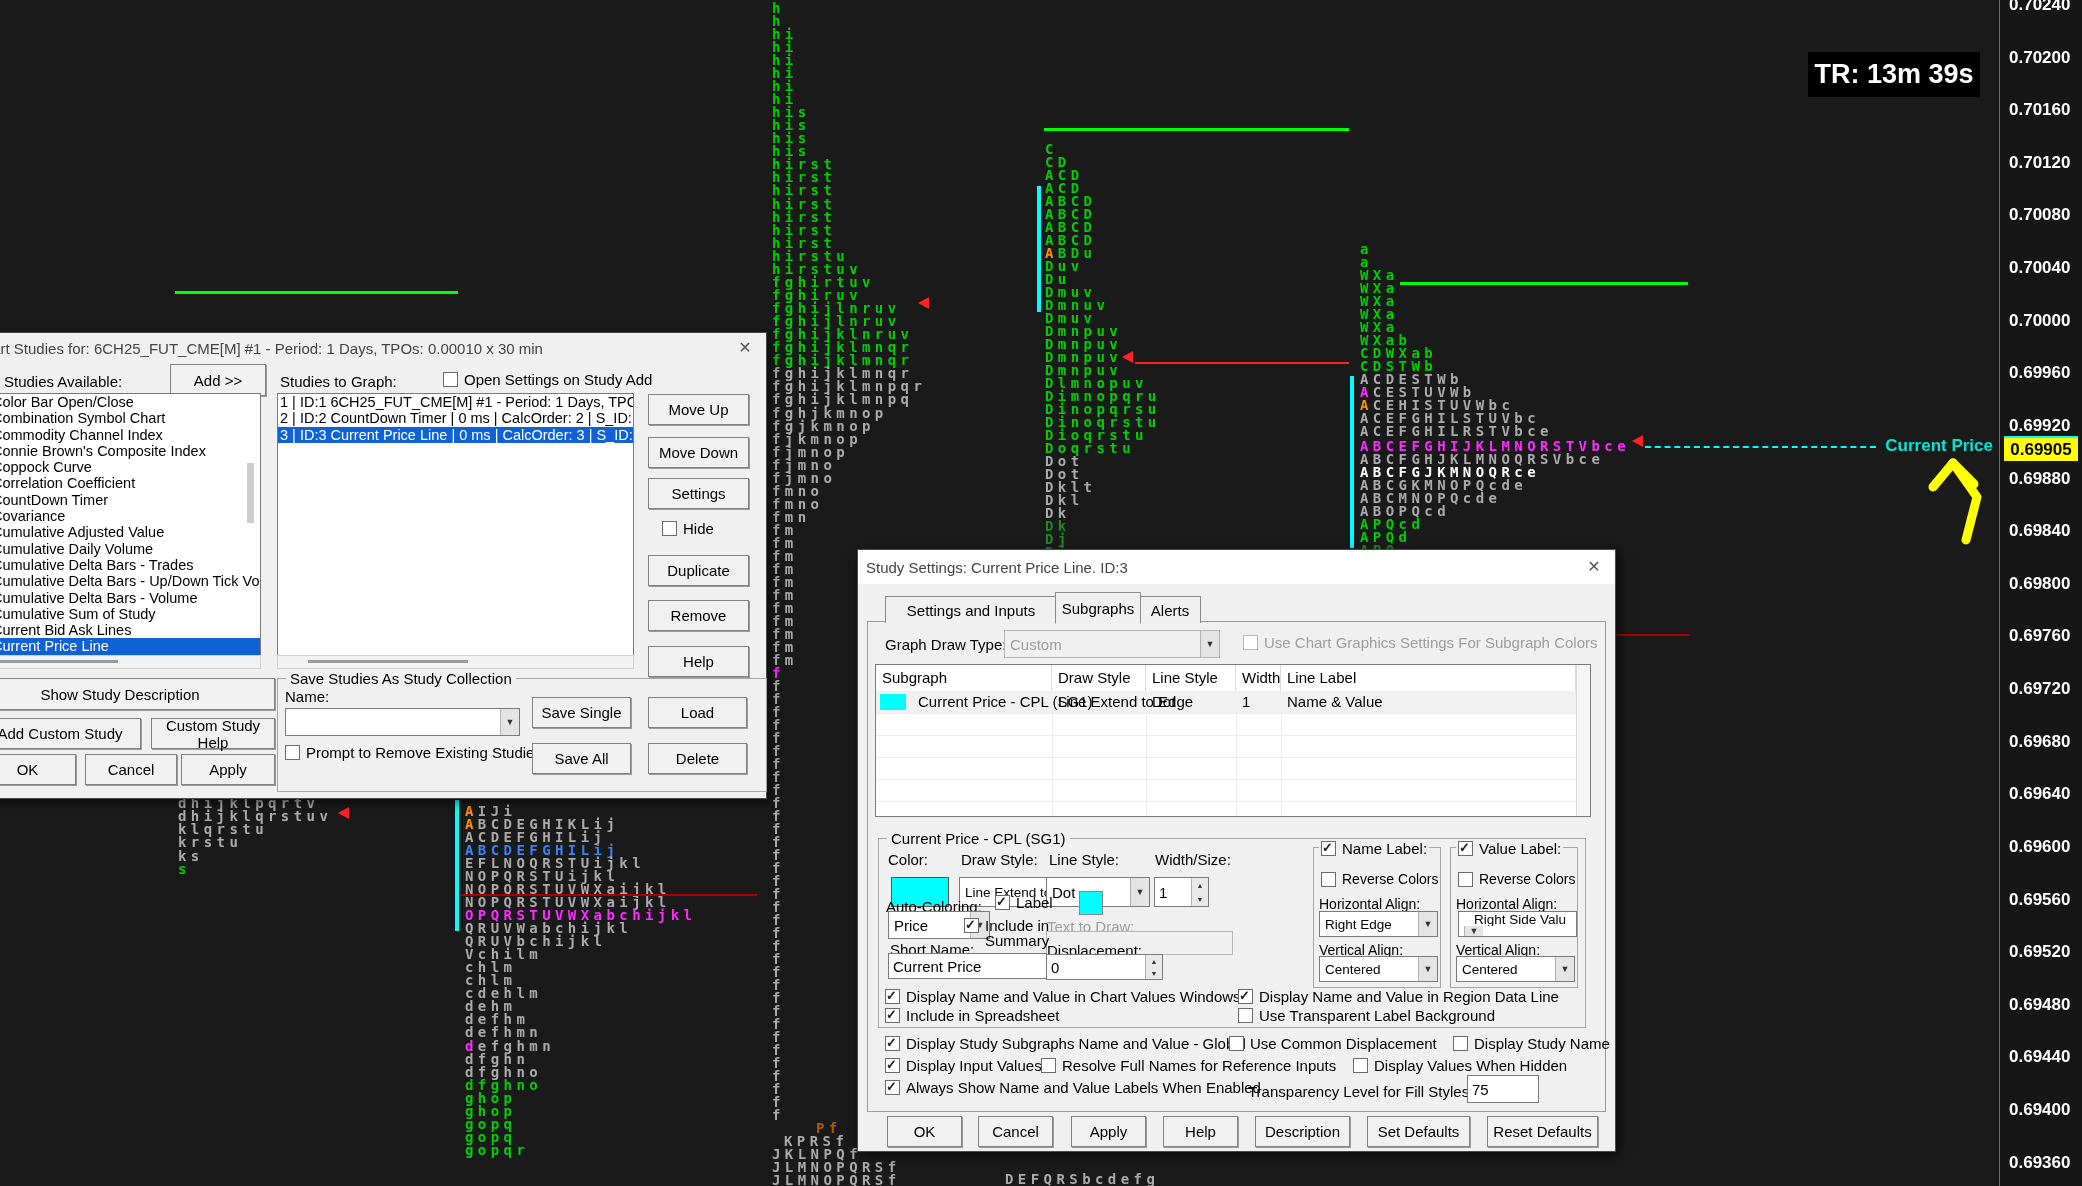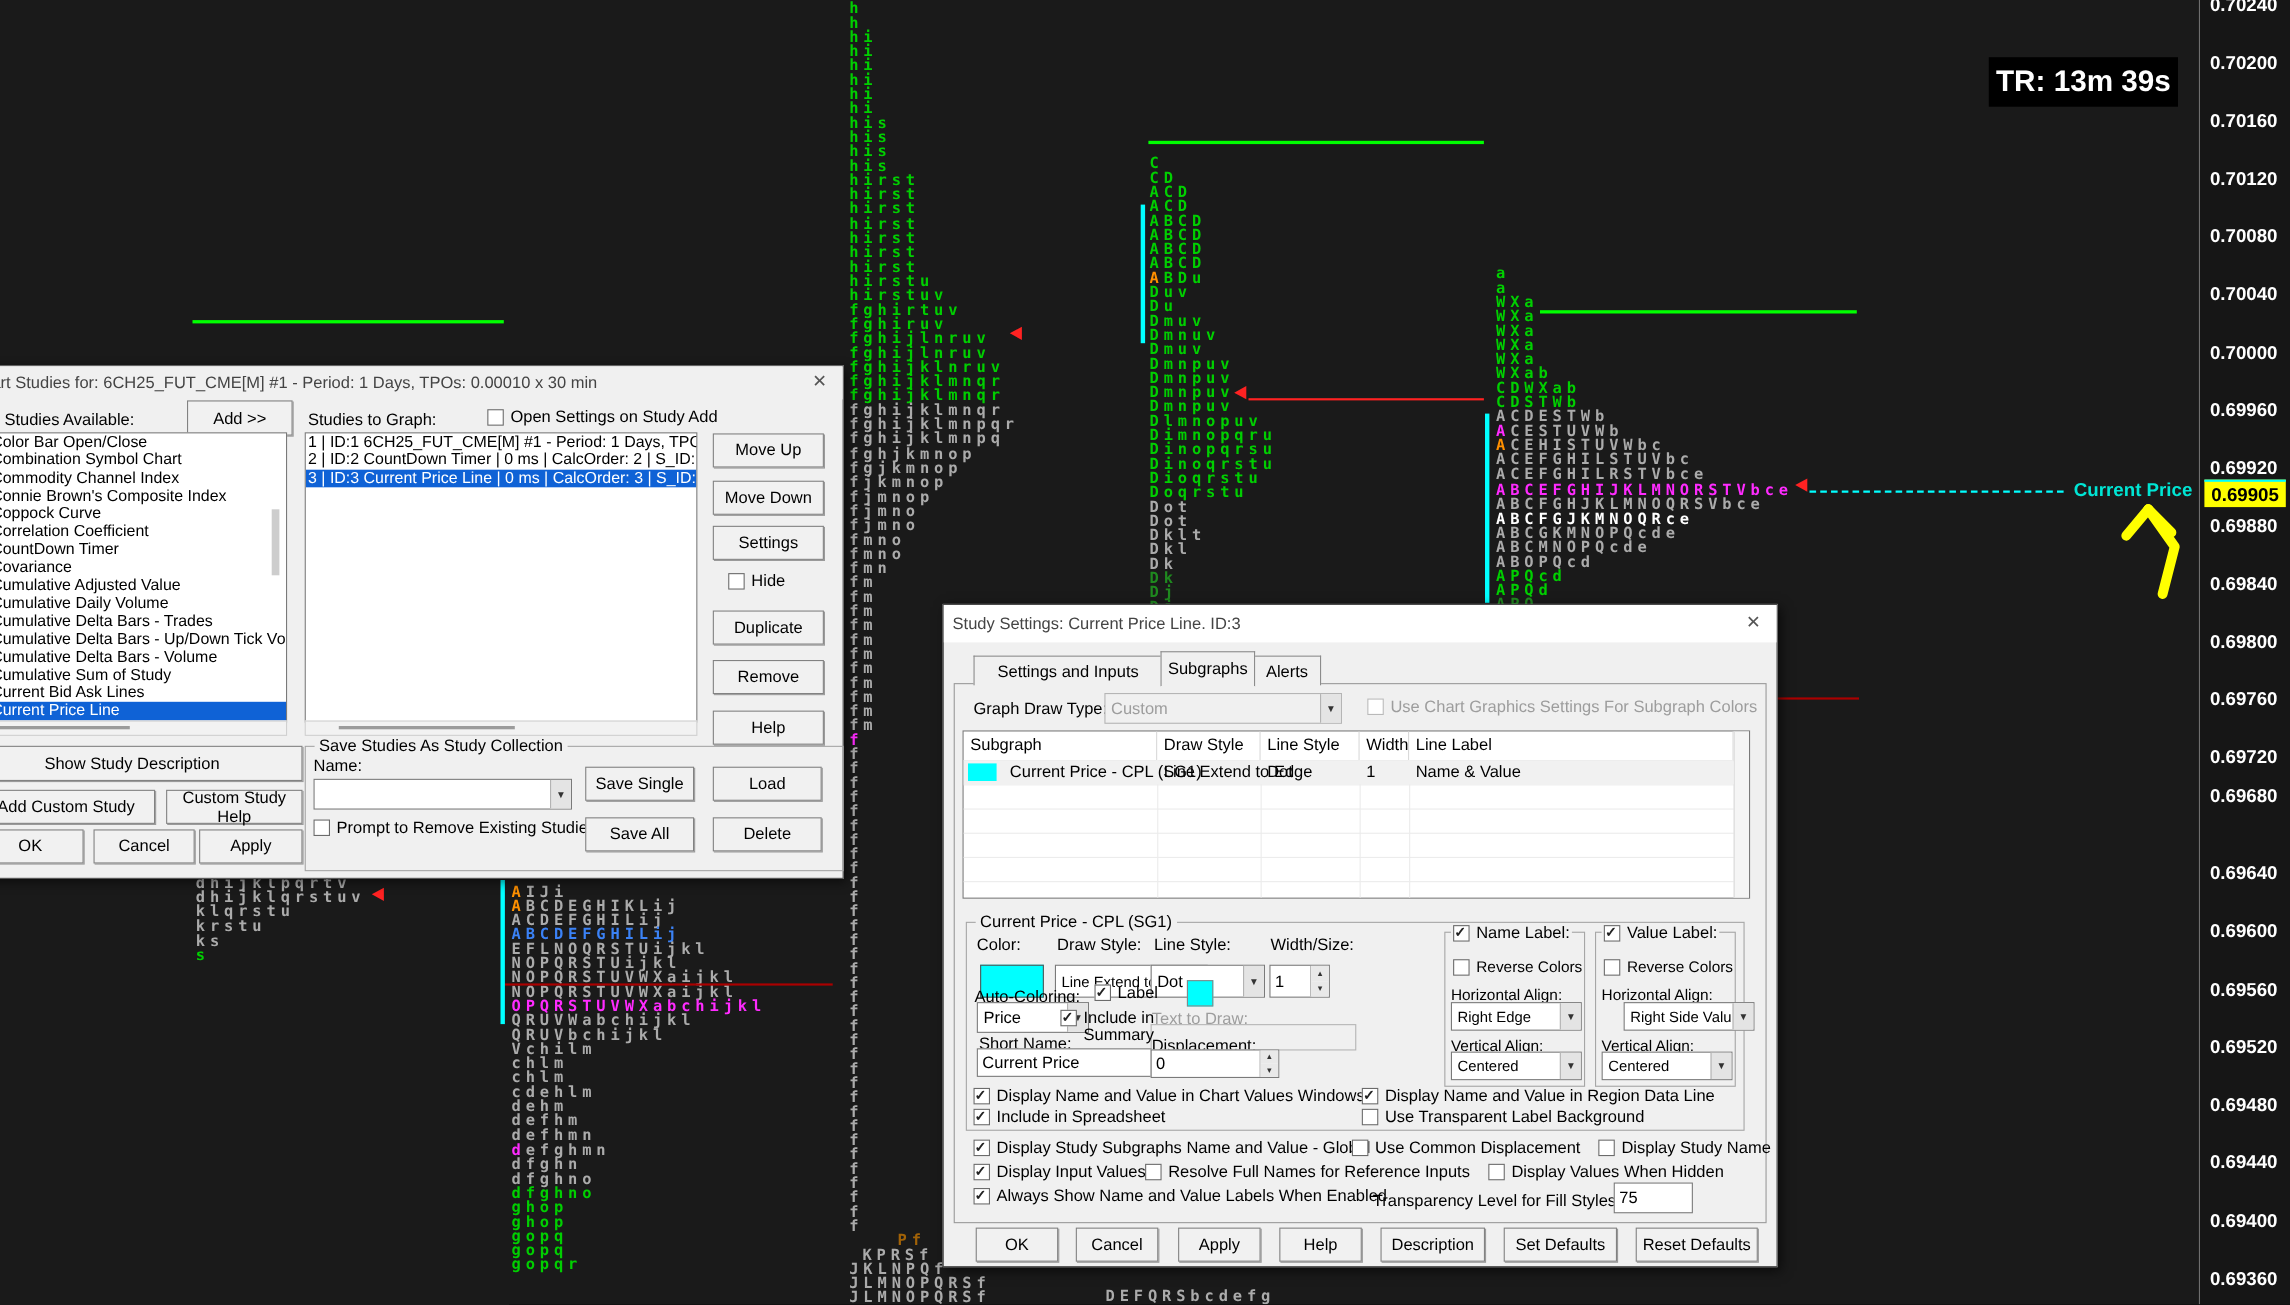--- a/index.html
+++ b/index.html
@@ -285,21 +285,21 @@
       <div class="price-label" style="top: 215px;">0.70080</div>
       <div class="price-label" style="top: 268px;">0.70040</div>
       <div class="price-label" style="top: 321px;">0.70000</div>
       <div class="price-label" style="top: 373px;">0.69960</div>
       <div class="price-label" style="top: 426px;">0.69920</div>
       <div class="price-label" style="top: 479px;">0.69880</div>
       <div class="price-label" style="top: 531px;">0.69840</div>
       <div class="price-label" style="top: 584px;">0.69800</div>
       <div class="price-label" style="top: 636px;">0.69760</div>
       <div class="price-label" style="top: 689px;">0.69720</div>
-      <div class="price-label" style="top: 724px;">0.69680</div>
+      <div class="price-label" style="top: 742px;">0.69680</div>
       <div class="price-label" style="top: 794px;">0.69640</div>
       <div class="price-label" style="top: 847px;">0.69600</div>
       <div class="price-label" style="top: 900px;">0.69560</div>
       <div class="price-label" style="top: 952px;">0.69520</div>
       <div class="price-label" style="top: 1005px;">0.69480</div>
       <div class="price-label" style="top: 1057px;">0.69440</div>
       <div class="price-label" style="top: 1110px;">0.69400</div>
       <div class="price-label" style="top: 1163px;">0.69360</div>
     </div>
   <div id="price-highlight" style="left:2004px;top:436px;width:74px;height:23px;">0.69905</div>
@@ -515,21 +515,21 @@
     <div class="group" style="left:592px;top:297px;width:126px;height:139px;"></div>
     <div class="cb checked" style="left:598px;top:291px;background:#f0f0f0;padding:0 2px;">
       <span class="box"></span>
       <span>Value Label:</span>
     </div>
     <div class="cb" style="left:600px;top:322px;font-size:14px;">
       <span class="box"></span>
       <span>Reverse Colors</span>
     </div>
     <div class="label" style="left:598px;top:346px;font-size:14px;">Horizontal Align:</div>
-    <div class="combo" style="left:618px;top:361px;width:112px;height:24px;font-size:13.5px;">
+    <div class="combo" style="left:600px;top:361px;width:112px;height:24px;font-size:13.5px;flex-direction:column;">
       <span class="val">Right Side Valu</span>
       <span class="arr">▼</span>
     </div>
     <div class="label" style="left:598px;top:392px;font-size:14px;">Vertical Align:</div>
     <div class="combo" style="left:598px;top:406px;width:112px;height:24px;font-size:13.5px;">
       <span class="val">Centered</span>
       <span class="arr">▼</span>
     </div>
 
     <div class="cb checked" style="left:27px;top:439px;">

